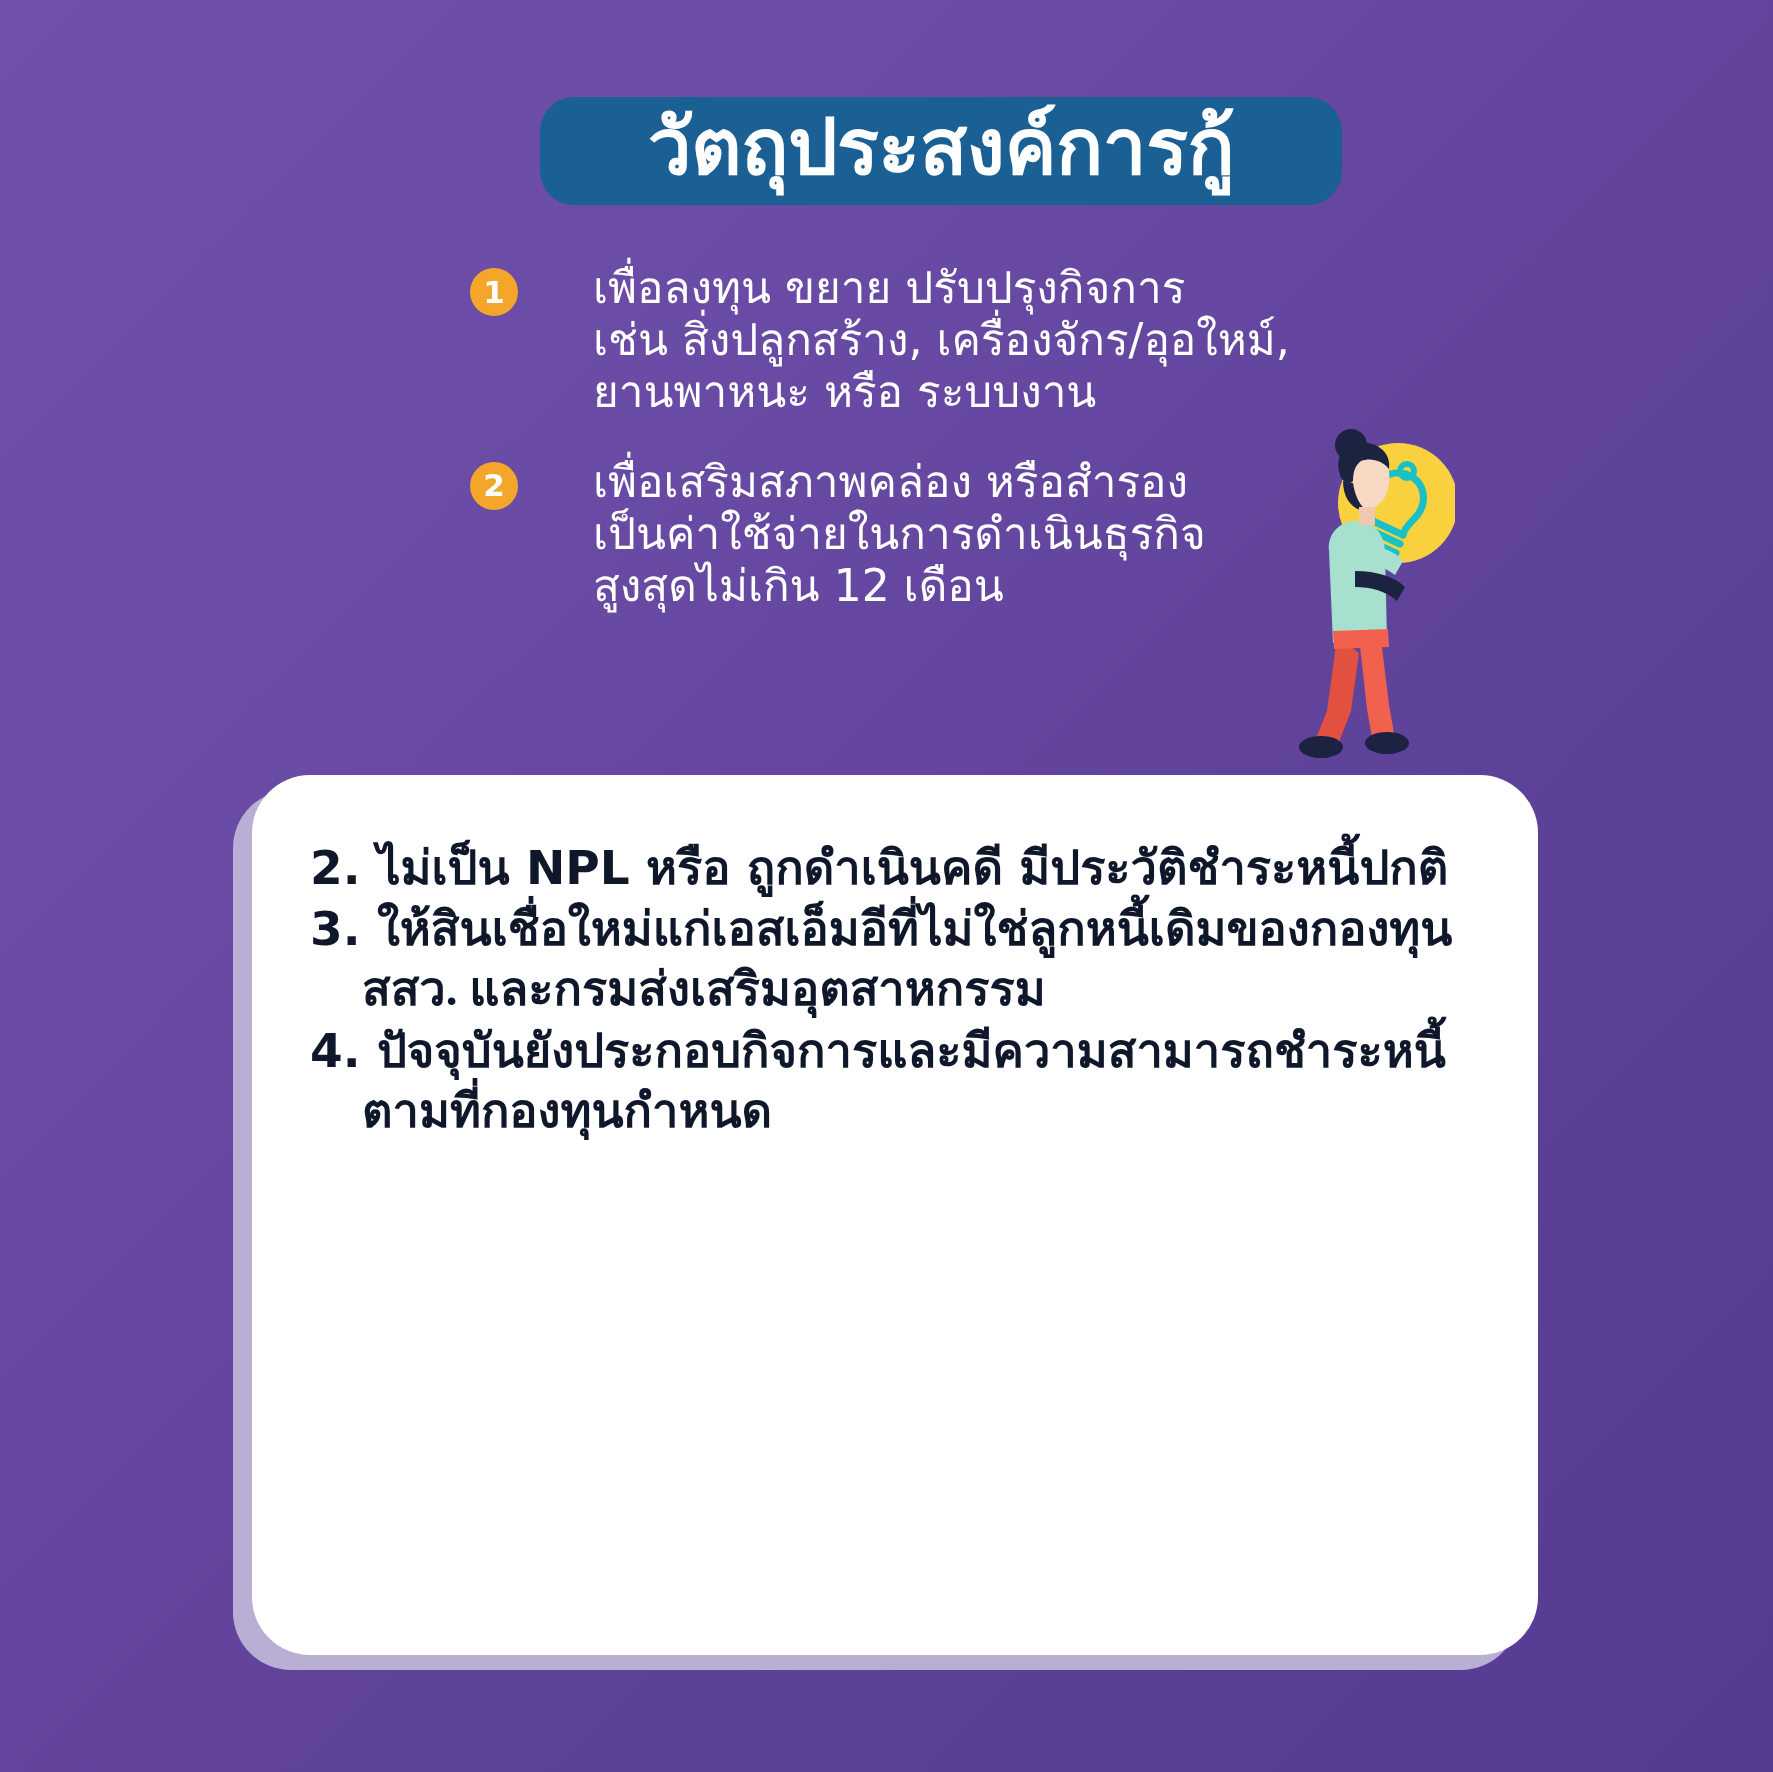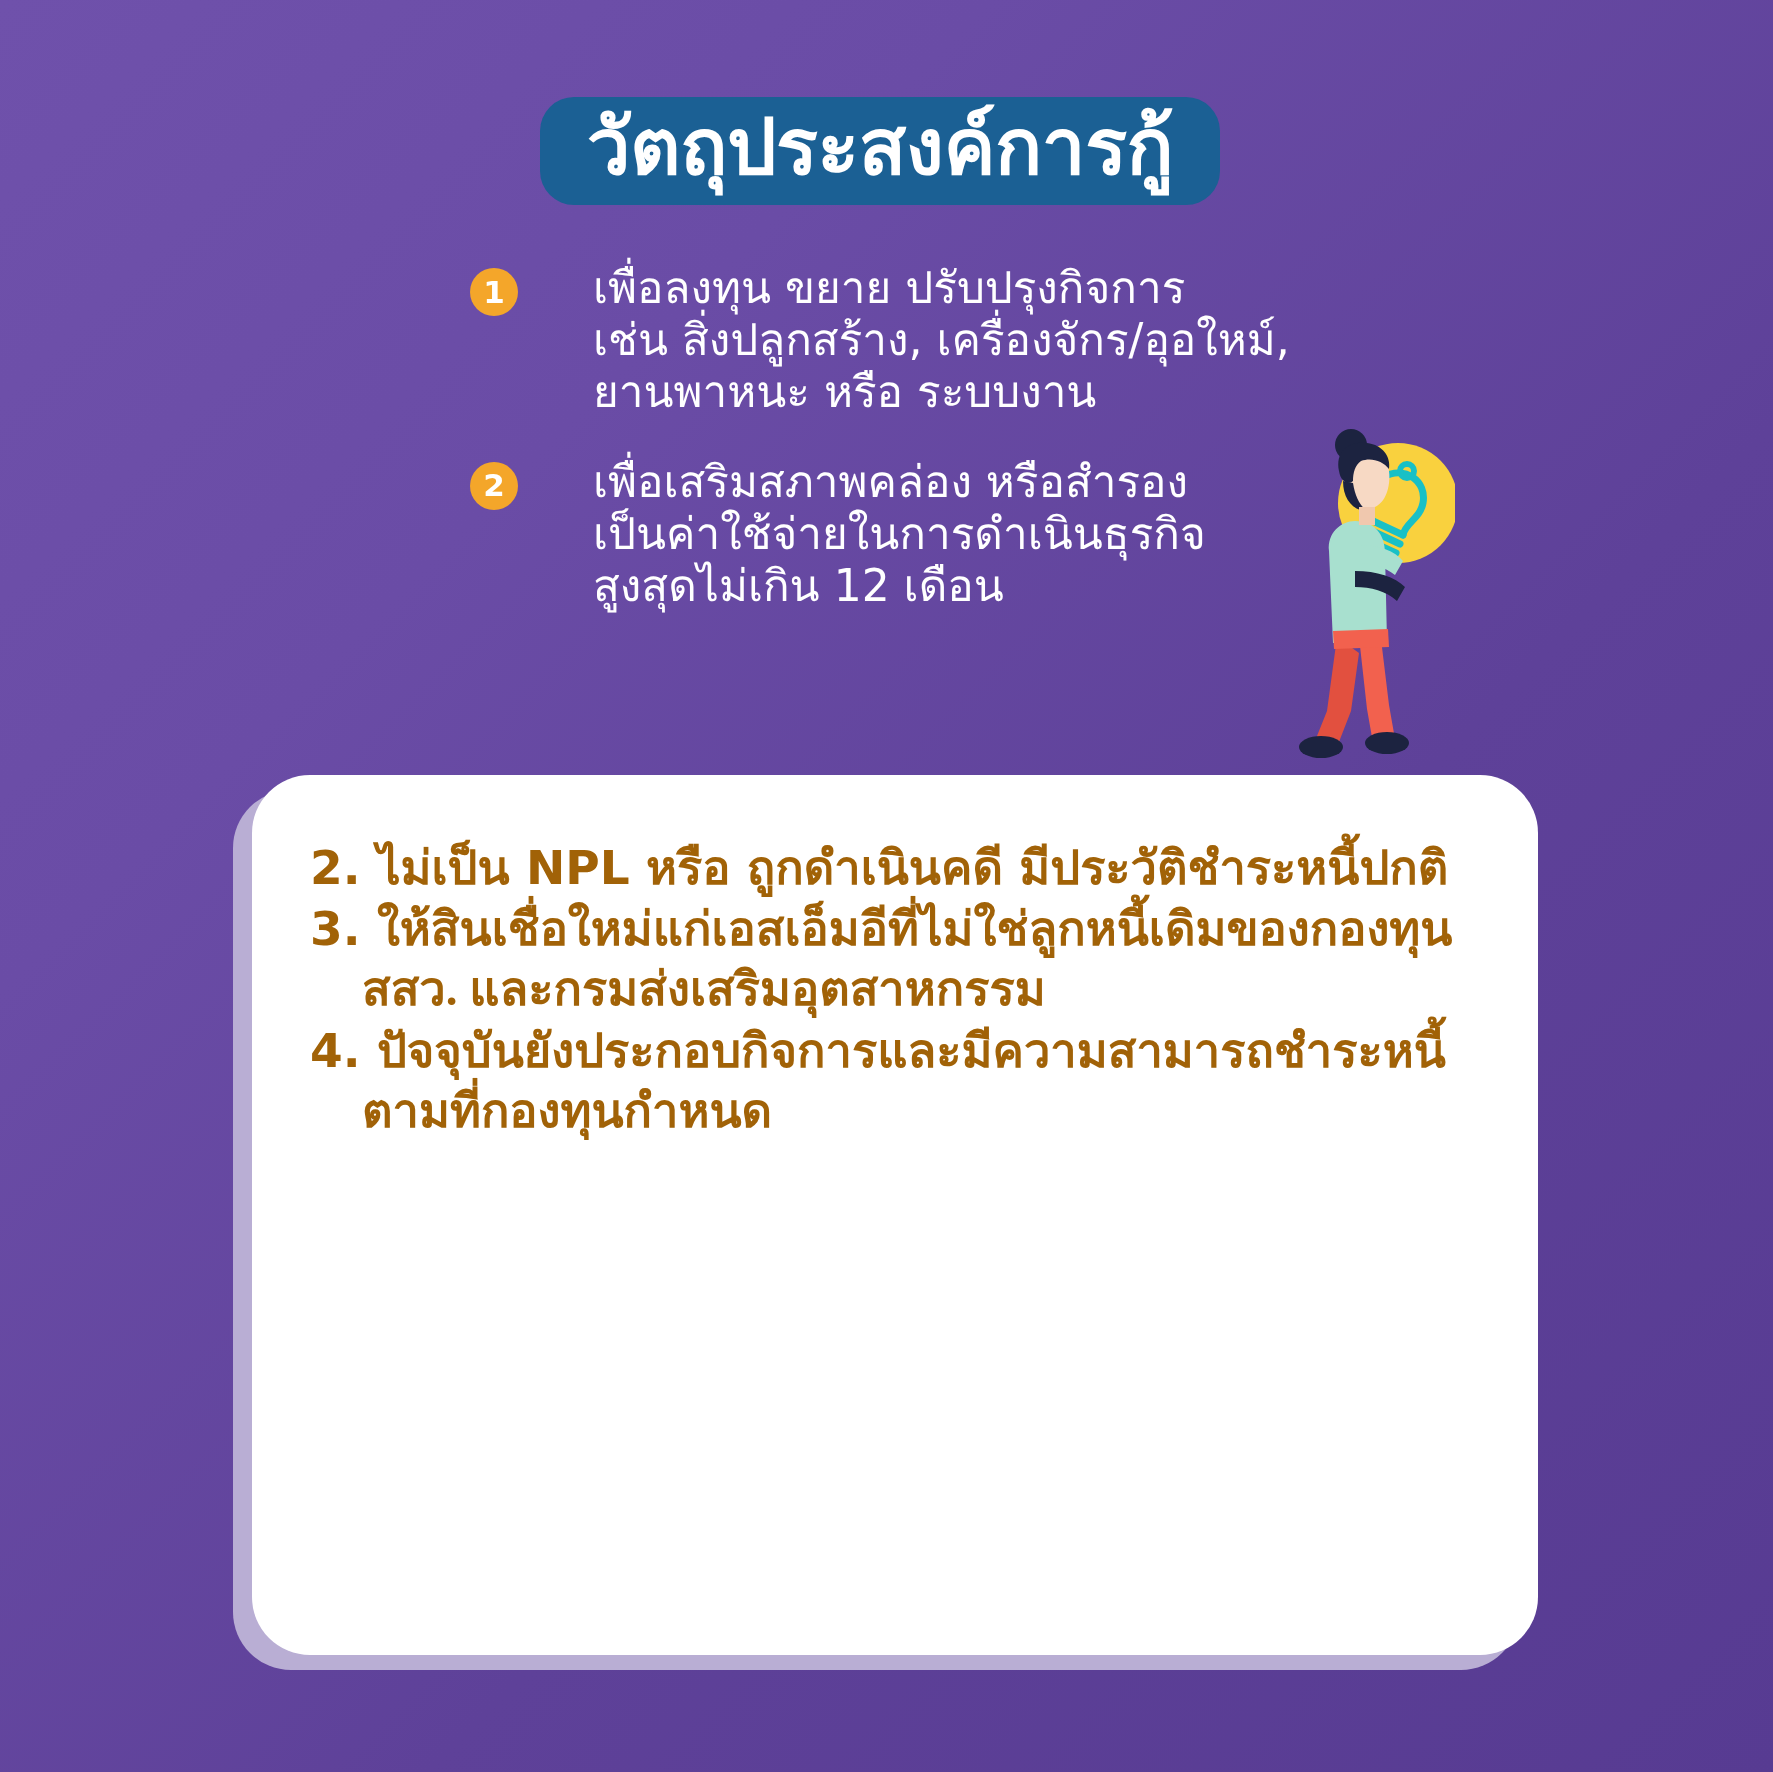--- a/index.html
+++ b/index.html
@@ -29,21 +29,21 @@
     align-items: center;
     justify-content: center;
     font-weight: 700;
     letter-spacing: -0.5px;
     white-space: nowrap;
     z-index: 6;
   }
   #banner-purpose {
     left: 540px;
     top: 97px;
-    width: 680px;
+    width: 802px;
     height: 108px;
     font-size: 78px;
   }
   #banner-qualify {
     left: 506px;
     top: 716px;
     width: 760px;
     height: 108px;
     font-size: 78px;
   }
@@ -102,21 +102,21 @@
     left: 252px;
     top: 775px;
     width: 1286px;
     height: 880px;
     background: #ffffff;
     border-radius: 58px;
     z-index: 3;
     padding: 62px 58px 0 58px;
   }
   .qualify-list {
-    color: #a16207;
+    color: #0f172a;
     font-size: 47px;
     font-weight: 700;
     line-height: 1.30;
   }
   .qualify-list .q-line { white-space: nowrap; }
   .q-indent { padding-left: 52px; font-family: Liberation Serif, serif; }
 
   
   .illus {
     position: absolute;

